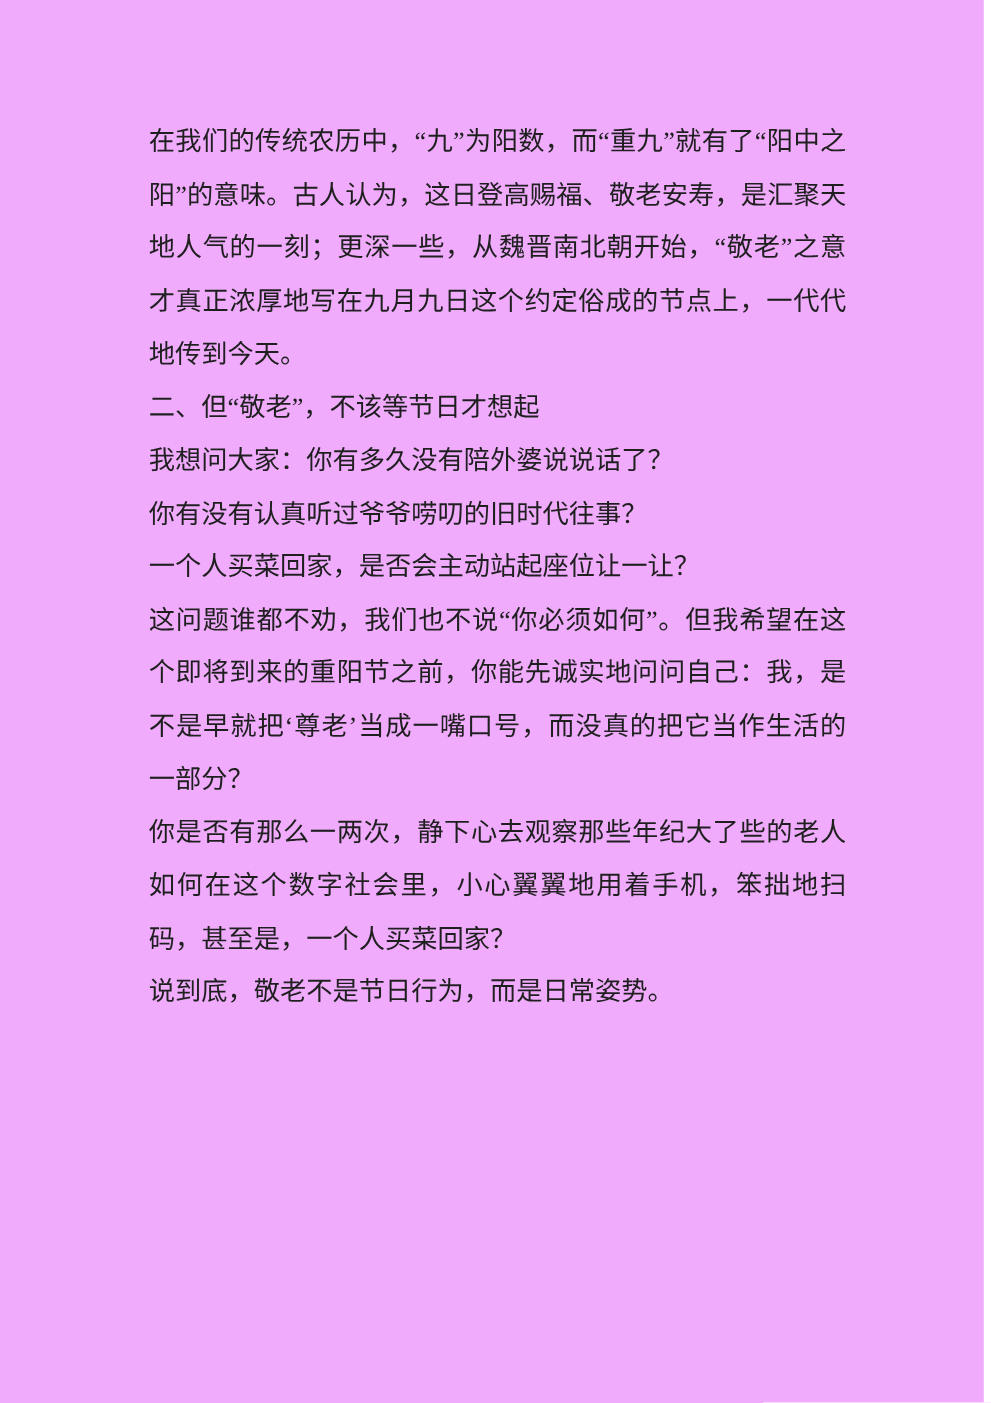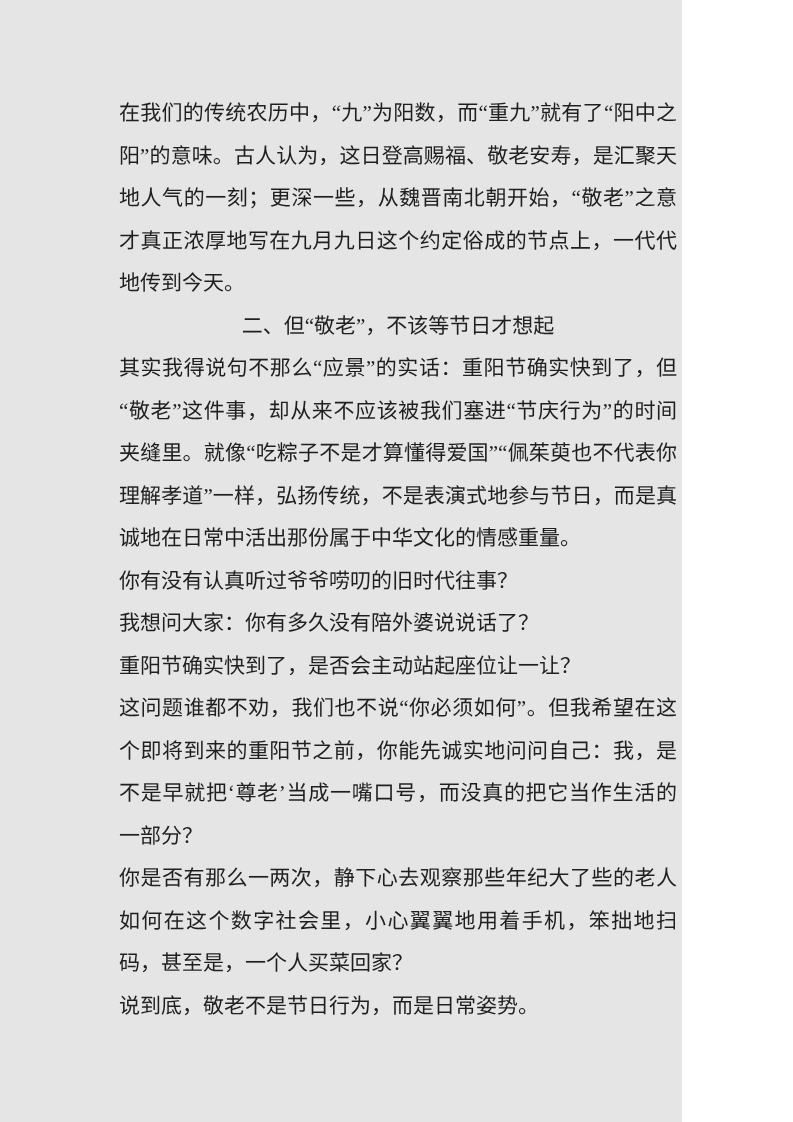--- a/index.html
+++ b/index.html
@@ -2,23 +2,23 @@
 <html lang="zh-CN"><head>
 <meta charset="utf-8">
 <style>
   html, body {
     margin: 0;
     padding: 0;
     background: #ffffff;
   }
   .page {
     position: relative;
-    width: 682px;
+    width: 787px;
     height: 1122px;
-    background: #e5e5e5;
+    background: #f0abfc;
     overflow: hidden;
     box-sizing: border-box;
   }
   .content {
     position: absolute;
     left: 119px;
     top: 92px;
     width: 558px;
     color: #1f1f1f;
     font-family: "Liberation Serif", "DejaVu Serif", serif;
@@ -26,31 +26,30 @@
     line-height: 42.5px;
   }
   .content p {
     margin: 0;
     padding: 0;
     text-align: justify;
     text-justify: inter-ideograph;
     word-break: break-all;
   }
   .content p.heading {
-    text-align: center;
+    text-align: left;
   }
 </style>
 </head>
 <body>
 
 <div class="page">
   <div class="content">
     <p>在我们的传统农历中，“九”为阳数，而“重九”就有了“阳中之阳”的意味。古人认为，这日登高赐福、敬老安寿，是汇聚天地人气的一刻；更深一些，从魏晋南北朝开始，“敬老”之意才真正浓厚地写在九月九日这个约定俗成的节点上，一代代地传到今天。</p>
     <p class="heading">二、但“敬老”，不该等节日才想起</p>
-    <p>其实我得说句不那么“应景”的实话：重阳节确实快到了，但“敬老”这件事，却从来不应该被我们塞进“节庆行为”的时间夹缝里。就像“吃粽子不是才算懂得爱国”“佩茱萸也不代表你理解孝道”一样，弘扬传统，不是表演式地参与节日，而是真诚地在日常中活出那份属于中华文化的情感重量。</p>
+    <p>我想问大家：你有多久没有陪外婆说说话了？</p>
     <p>你有没有认真听过爷爷唠叨的旧时代往事？</p>
-    <p>我想问大家：你有多久没有陪外婆说说话了？</p>
-    <p>重阳节确实快到了，是否会主动站起座位让一让？</p>
+    <p>一个人买菜回家，是否会主动站起座位让一让？</p>
     <p>这问题谁都不劝，我们也不说“你必须如何”。但我希望在这个即将到来的重阳节之前，你能先诚实地问问自己：我，是不是早就把‘尊老’当成一嘴口号，而没真的把它当作生活的一部分？</p>
     <p>你是否有那么一两次，静下心去观察那些年纪大了些的老人如何在这个数字社会里，小心翼翼地用着手机，笨拙地扫码，甚至是，一个人买菜回家？</p>
     <p>说到底，敬老不是节日行为，而是日常姿势。</p>
   </div>
 </div>
 
 </body></html>

